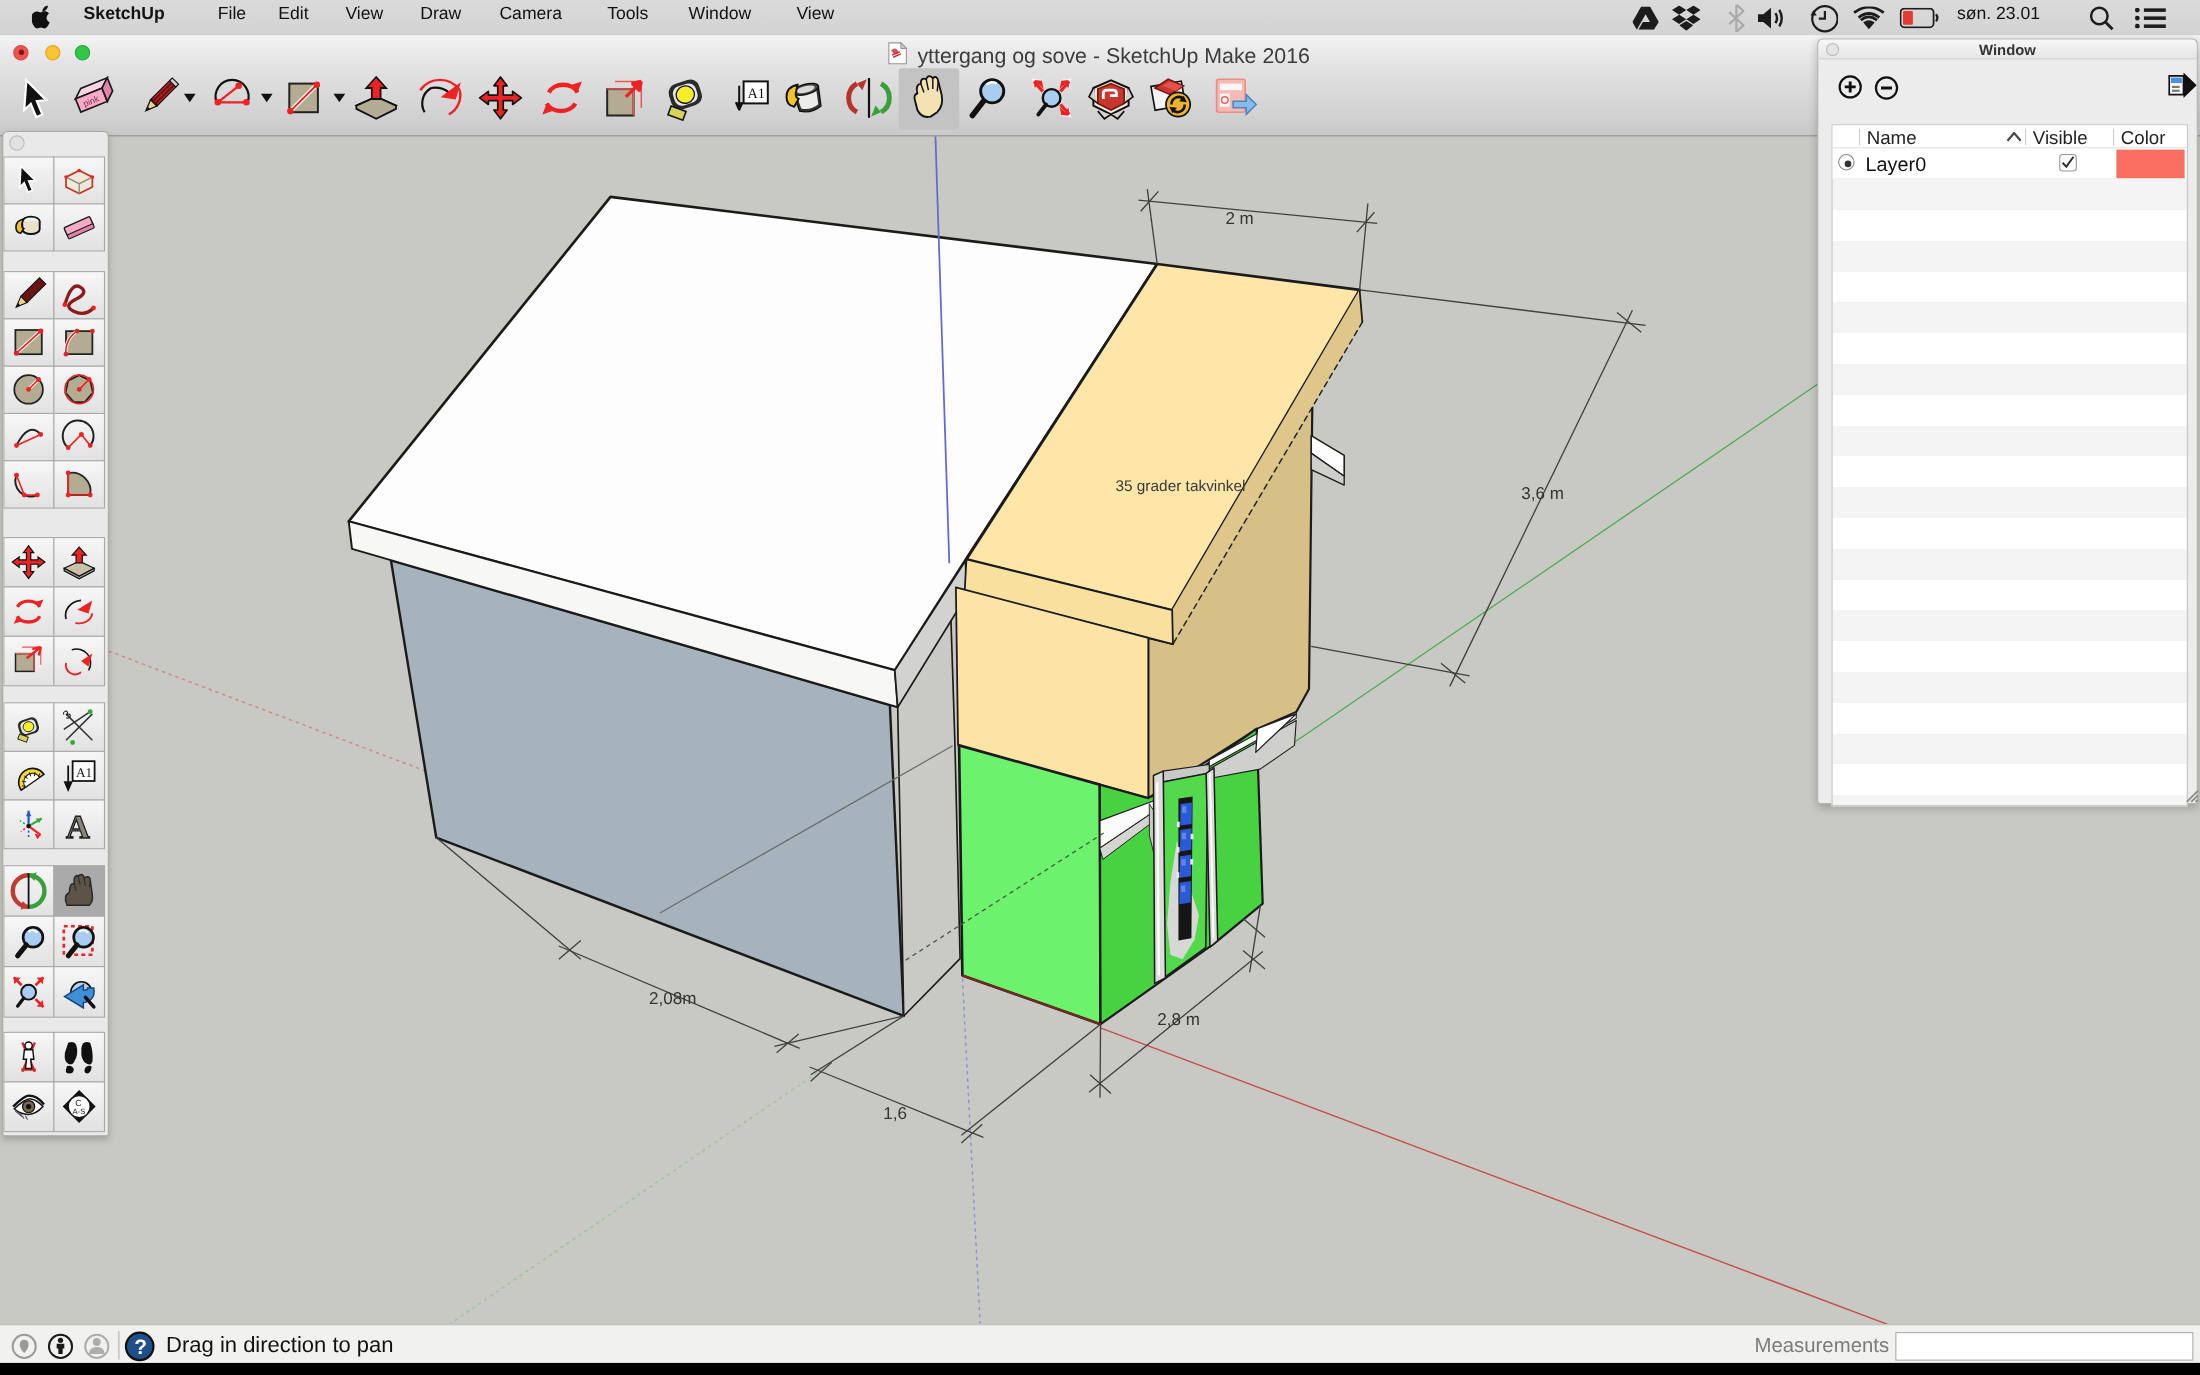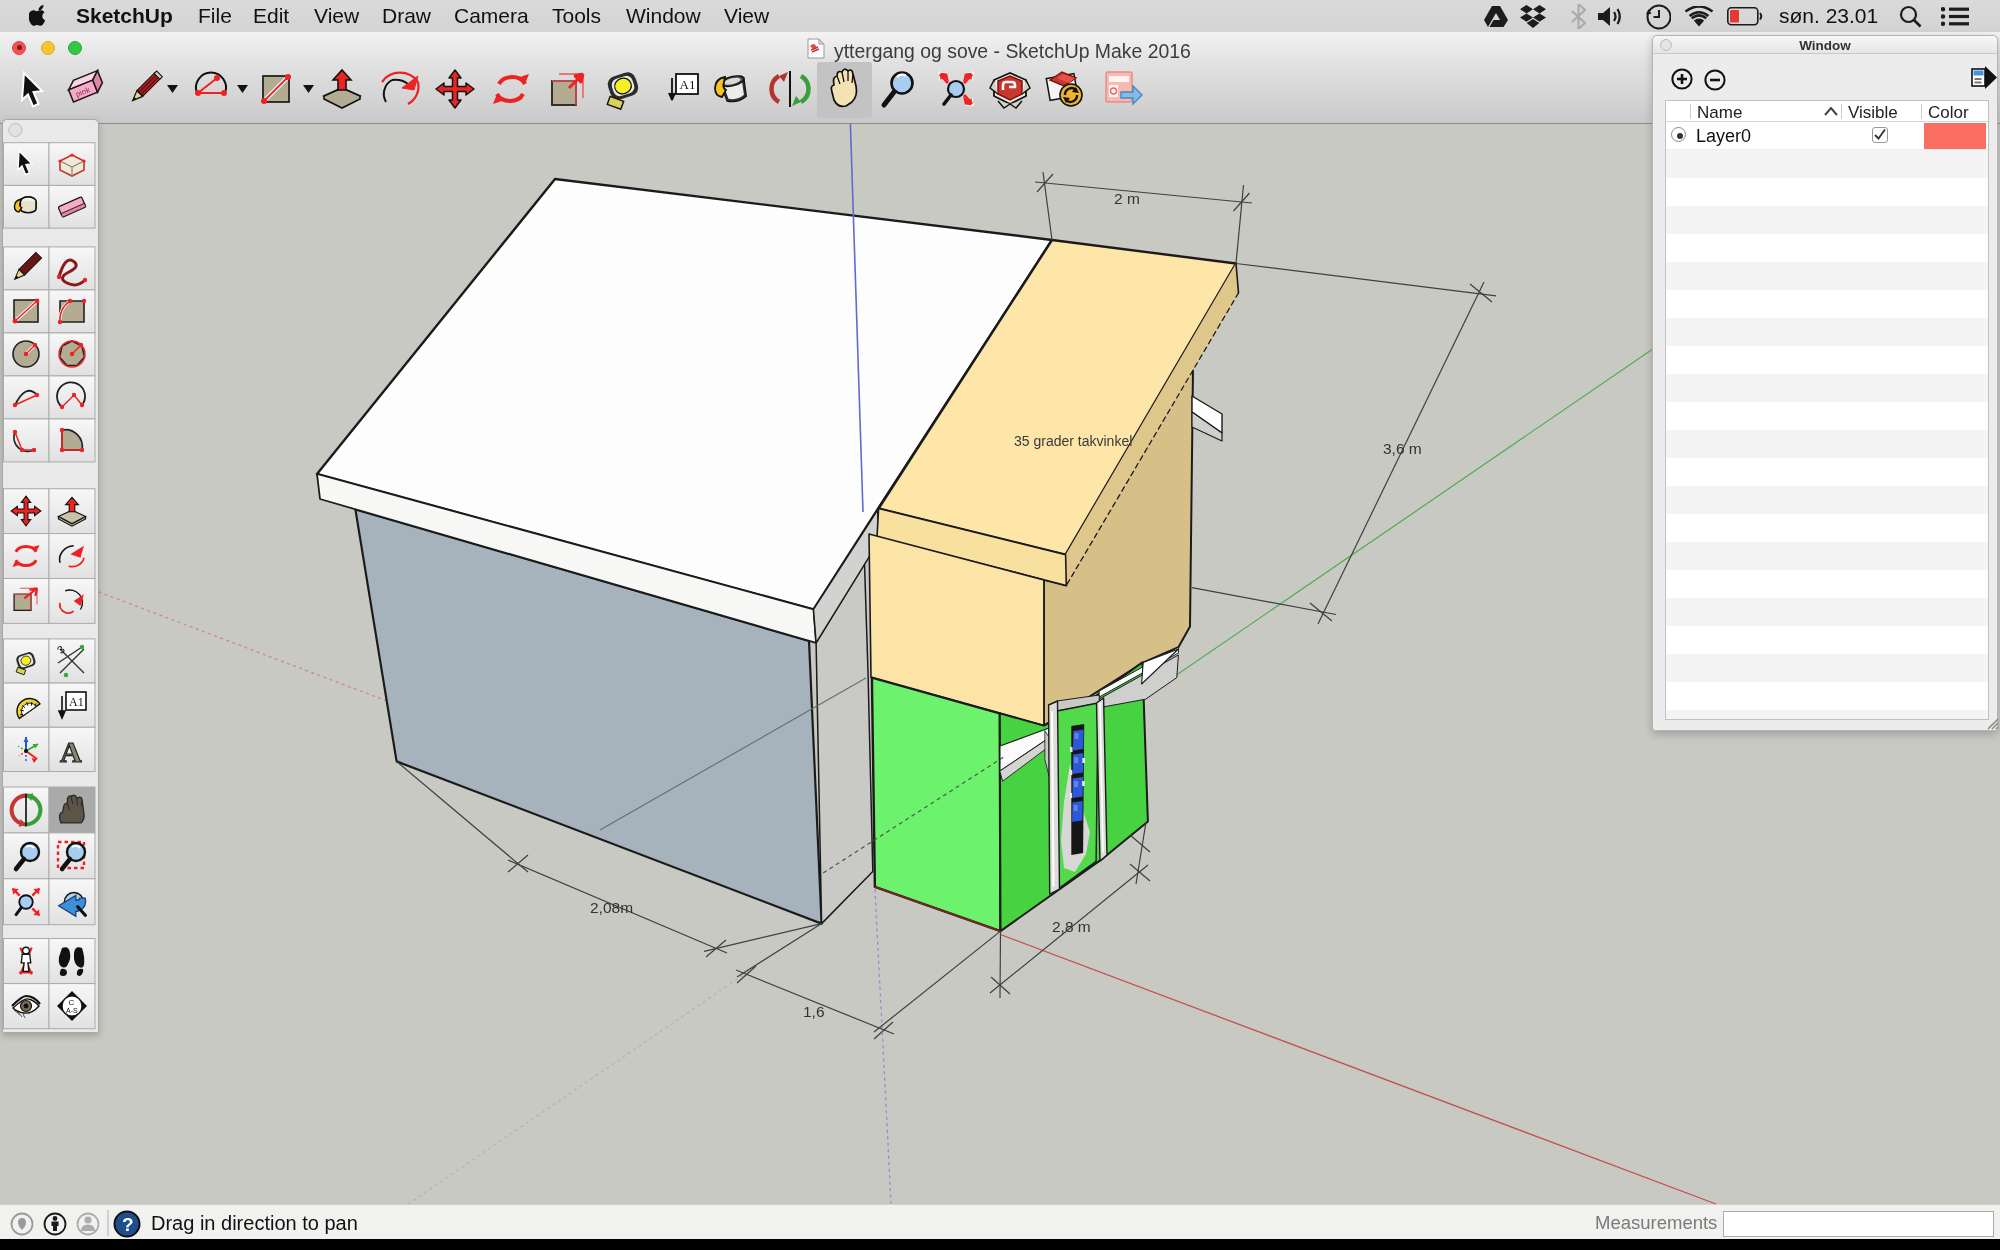--- a/index.html
+++ b/index.html
@@ -2,21 +2,21 @@
 <html><head>
 <meta charset="utf-8">
 <style>
   * { margin:0; padding:0; box-sizing:border-box; }
   html,body { width:2000px; height:1250px; overflow:hidden; background:#000;
     font-family:"Liberation Sans", sans-serif; }
   #canvas { position:absolute; left:0; top:0; width:2000px; height:1250px; }
   
   #menubar { position:absolute; left:0; top:0; width:2000px; height:48px;
     background:linear-gradient(#dadada,#d0d0d0);
-    border-bottom:2px solid #3c3c3c; color:#111; font-size:21px; }
+    border-bottom:2px solid #3c3c3c; color:#111; font-size:16px; }
   #menubar .mi { position:absolute; top:4px; }
   
   #chrome { position:absolute; left:0; top:32px; width:2000px; height:92px;
     background:linear-gradient(#f3f3f3 0%,#e3e3e3 30%,#d2d2d2 78%,#c9c9c9 100%);
     border-bottom:1px solid #8e8e8e; }
   .tl { position:absolute; top:8.5px; width:14px; height:14px; border-radius:50%; }
   #title { position:absolute; top:8px; left:834px; font-size:19.4px; color:#3c3c3c; }
   #panhl { position:absolute; left:817px; top:30px; width:55px; height:56px;
     background:#c3c3c3; border-radius:3px; }
   .tbi { position:absolute; top:36px; width:44px; height:42px; }
@@ -25,21 +25,21 @@
     background:#e9e9e9; border:1px solid #a9a9a9; border-radius:5px 5px 2px 2px;
     box-shadow:0 3px 7px rgba(0,0,0,0.2); }
   
   #layers { position:absolute; left:1652px; top:35px; width:346px; height:696px;
     background:#ececec; border:1px solid #b4b4b4; border-radius:5px 5px 3px 3px;
     box-shadow:0 3px 9px rgba(0,0,0,0.22); }
   #layers .ptit { position:absolute; top:0; left:0; width:100%; height:18px;
     text-align:center; font-size:13.5px; font-weight:bold; color:#333;
     background:linear-gradient(#f7f7f7,#e6e6e6); border-bottom:1px solid #c8c8c8;
     border-radius:5px 5px 0 0; line-height:19px; }
-  #ltable { position:absolute; left:12px; top:64px; width:324px; height:620px;
+  #ltable { position:absolute; left:12px; top:77px; width:324px; height:620px;
     background:
       repeating-linear-gradient(#fff 0 28px, #f4f4f4 28px 56px) 0 21px / 100% 100% no-repeat,
       #fff;
     border:1px solid #c0c0c0; }
   #lhead { position:absolute; left:0; top:0; width:100%; height:21px; background:#fff;
     border-bottom:1px solid #d7d7d7; font-size:17px; color:#222; }
   
   #statusbar { position:absolute; left:0; top:1204px; width:2000px; height:35px;
     background:#f1f1ef; border-top:1px solid #cfcfcd; }
   #statusbar .txt { position:absolute; left:151px; top:7px; font-size:20px; color:#111; }

